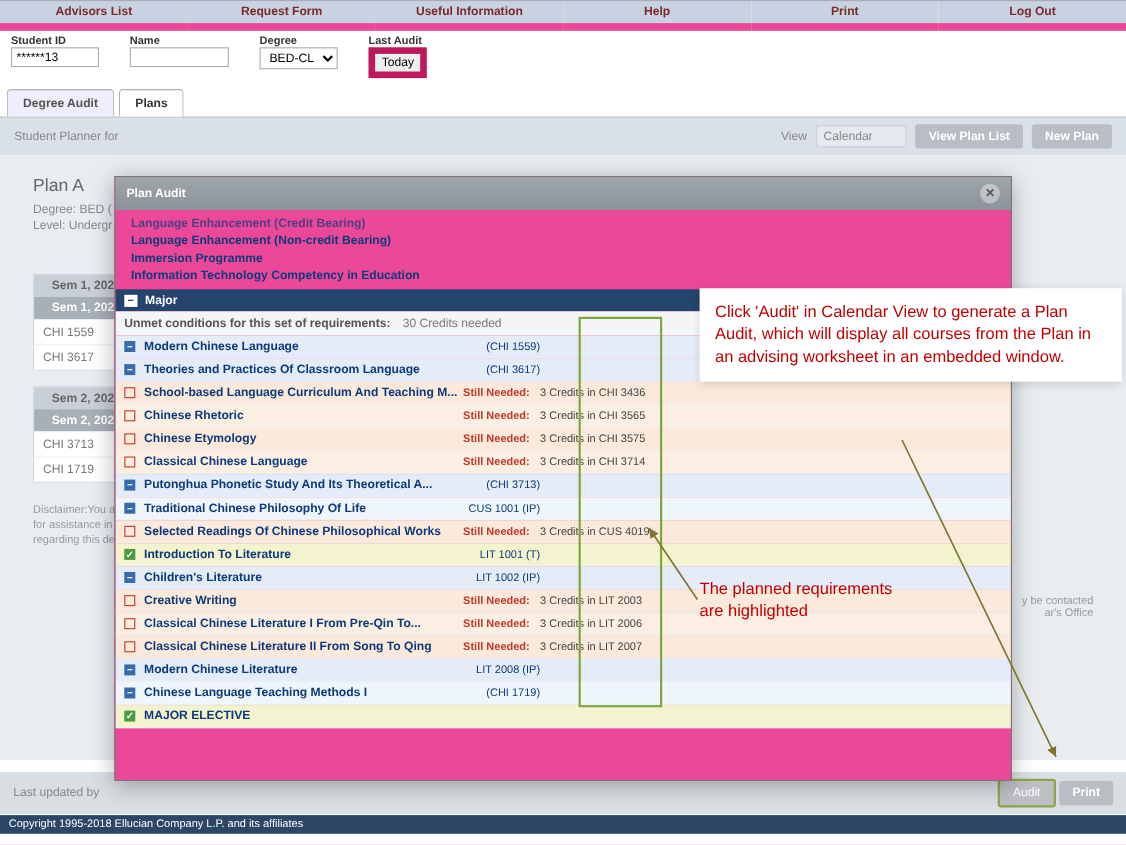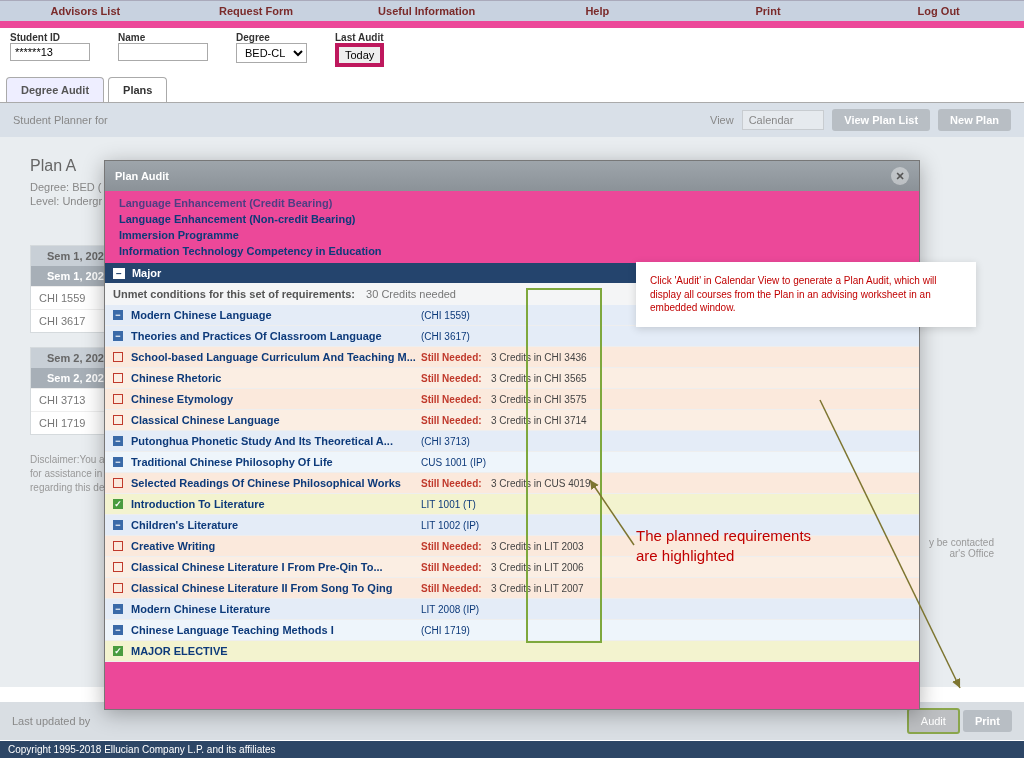--- a/index.html
+++ b/index.html
@@ -6,21 +6,21 @@
   body { font-family: Arial, sans-serif; font-size: 11px; background: #fff; width:1024px; height:768px; overflow:hidden; position:relative; }
 
   
   .topnav { display:flex; }
   .topnav .nav-item { flex:1; text-align:center; padding:4px 0; background:#c8d2e0; border-top:1px solid #aab; border-bottom:7px solid #ec4899; color:#7a2a2a; font-weight:bold; cursor:pointer; }
 
   
   .searchrow { display:flex; gap:28px; padding:4px 10px; }
   .field-group label { font-size:10px; color:#333; display:block; font-weight:bold;}
   .field-group input, .field-group select { font-size:11px; padding:2px 4px; border:1px solid #aaa; background:#fff; }
-  .field-group .ro { background:#eee; border:4px solid #be185d; padding:2px 6px; display:inline-block; }
+  .field-group .ro { background:#eee; border:6px solid #be185d; padding:2px 6px; display:inline-block; }
 
   
   .tabs { display:flex; border-bottom:1px solid #aaa; margin-top:6px; padding-left:6px; }
   .tab { padding:6px 14px; border:1px solid #aaa; border-bottom:none; margin-right:4px; background:#eef; cursor:pointer; border-radius:4px 4px 0 0; font-weight:bold; color:#555; }
   .tab.active { background:#fff; color:#333; }
 
   .planner-bar { background:#d9e0e8; padding:6px 13px; display:flex; align-items:center; justify-content:space-between; color:#888; }
   .planner-bar .right { display:flex; align-items:center; gap:8px; }
   .btn-grey { background:#b8bec4; color:#fff; padding:5px 12px; border-radius:3px; border:none; font-size:11px; cursor:pointer; font-weight:bold; }
   .select-cal { background:#e6eaee; border:1px solid #c8ccd0; padding:3px 30px 3px 6px; color:#888; position:relative; }
@@ -59,27 +59,27 @@
   .req-row.lblue { background:#eef5fb; }
   .req-row.yell { background:#f3f3cf; }
   .req-row.lpeach { background:#fbeee3; }
 
   .box-empty { width:10px; height:10px; border:1.5px solid #c0392b; display:inline-block; }
   .box-minus { width:10px; height:10px; background:#3a6aa8; color:#fff; display:inline-flex; align-items:center; justify-content:center; font-size:9px; font-weight:bold; }
   .box-check { width:10px; height:10px; background:#4a9c3f; color:#fff; display:inline-flex; align-items:center; justify-content:center; font-size:9px; font-weight:bold; }
   .course-name { color:#0d3a7a; font-weight:bold; font-size:11px; }
   .still { color:#c0392b; font-weight:bold; font-size:10px; }
   .det { color:#444; font-size:10px; }
-  .code-par { color:#0d3a7a; font-size:10px; cursor:pointer; }
+  .code-par { color:#0d3a7a; font-size:10px; cursor:pointer;text-align:right; }
 
   
   .hlbox1 { position:absolute; left:526px; top:288px; width:76px; height:355px; border:2px solid #7ea83d; pointer-events:none; }
 
   
-  .anno1 { position:absolute; left:636px; top:262px; width:340px; background:#fff; padding:12px 14px; color:#c00000; font-size:10px; line-height:1.35; box-shadow:0 2px 8px rgba(0,0,0,0.15); }
+  .anno1 { position:absolute; left:636px; top:262px; width:384px; background:#fff; padding:12px 14px; color:#c00000; font-size:15px; line-height:1.35; box-shadow:0 2px 8px rgba(0,0,0,0.15); }
   .anno2 { position:absolute; left:636px; top:526px; width:200px; color:#c00000; font-size:15px; line-height:1.3; }
 
   
   .arrows { position:absolute; top:0; left:0; width:1024px; height:768px; pointer-events:none; }
 </style>
 </head>
 <body>
 
 <div class="topnav">
   <div class="nav-item">Advisors List</div>

